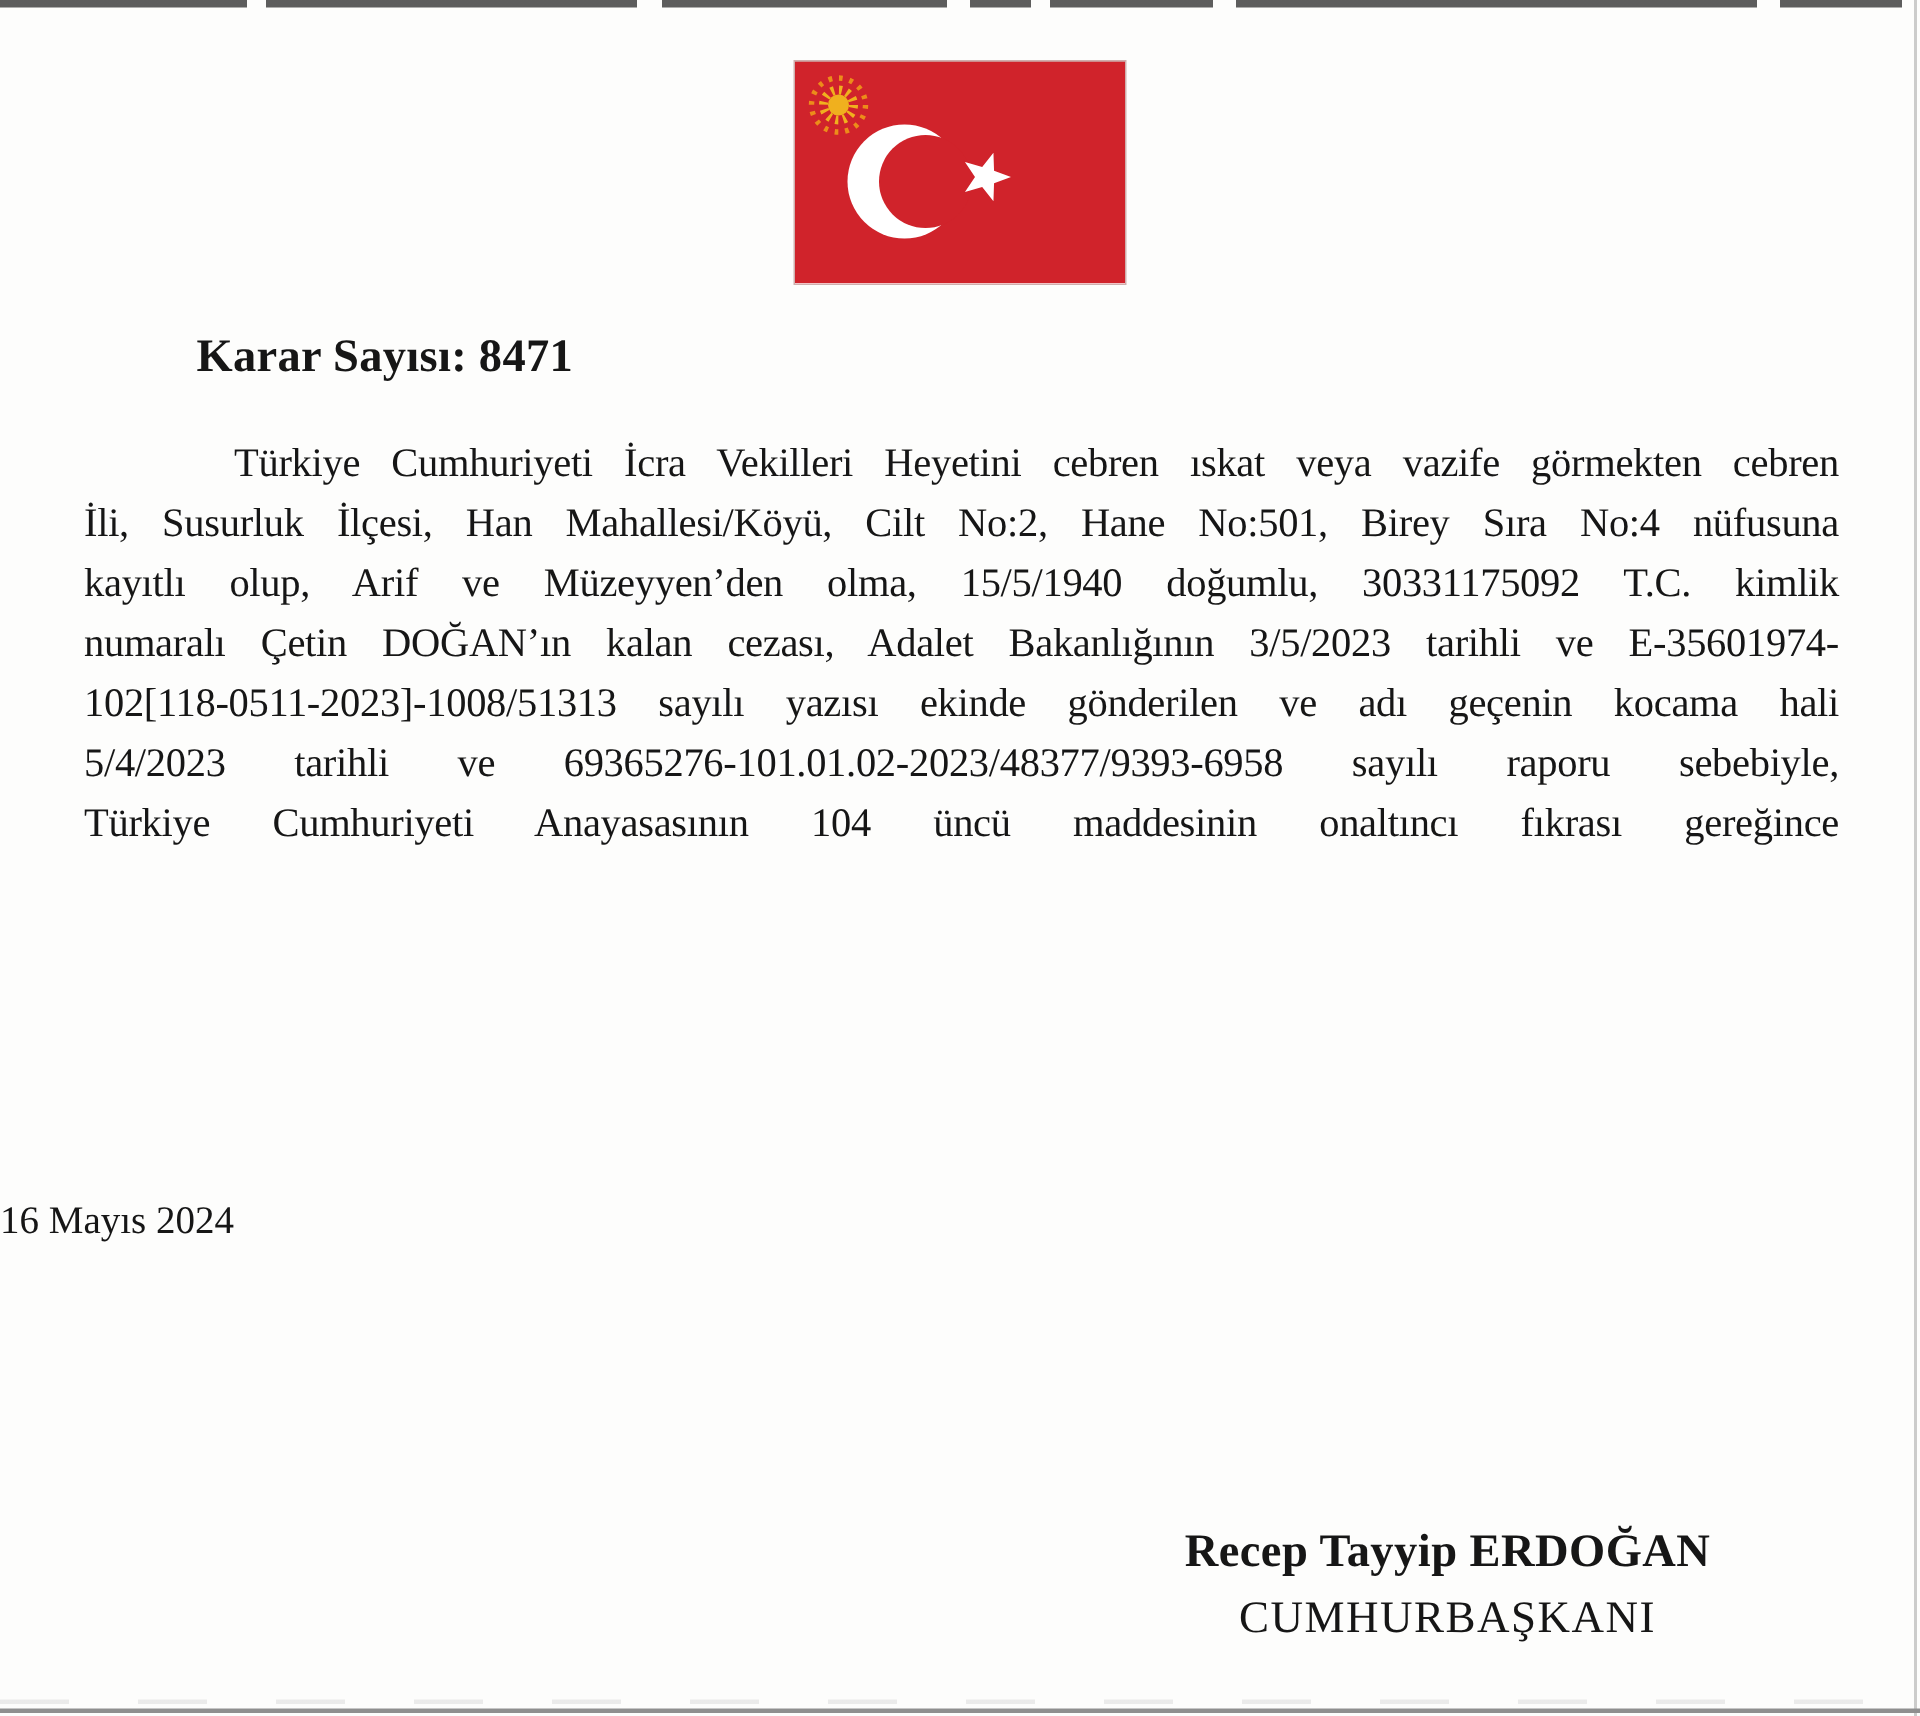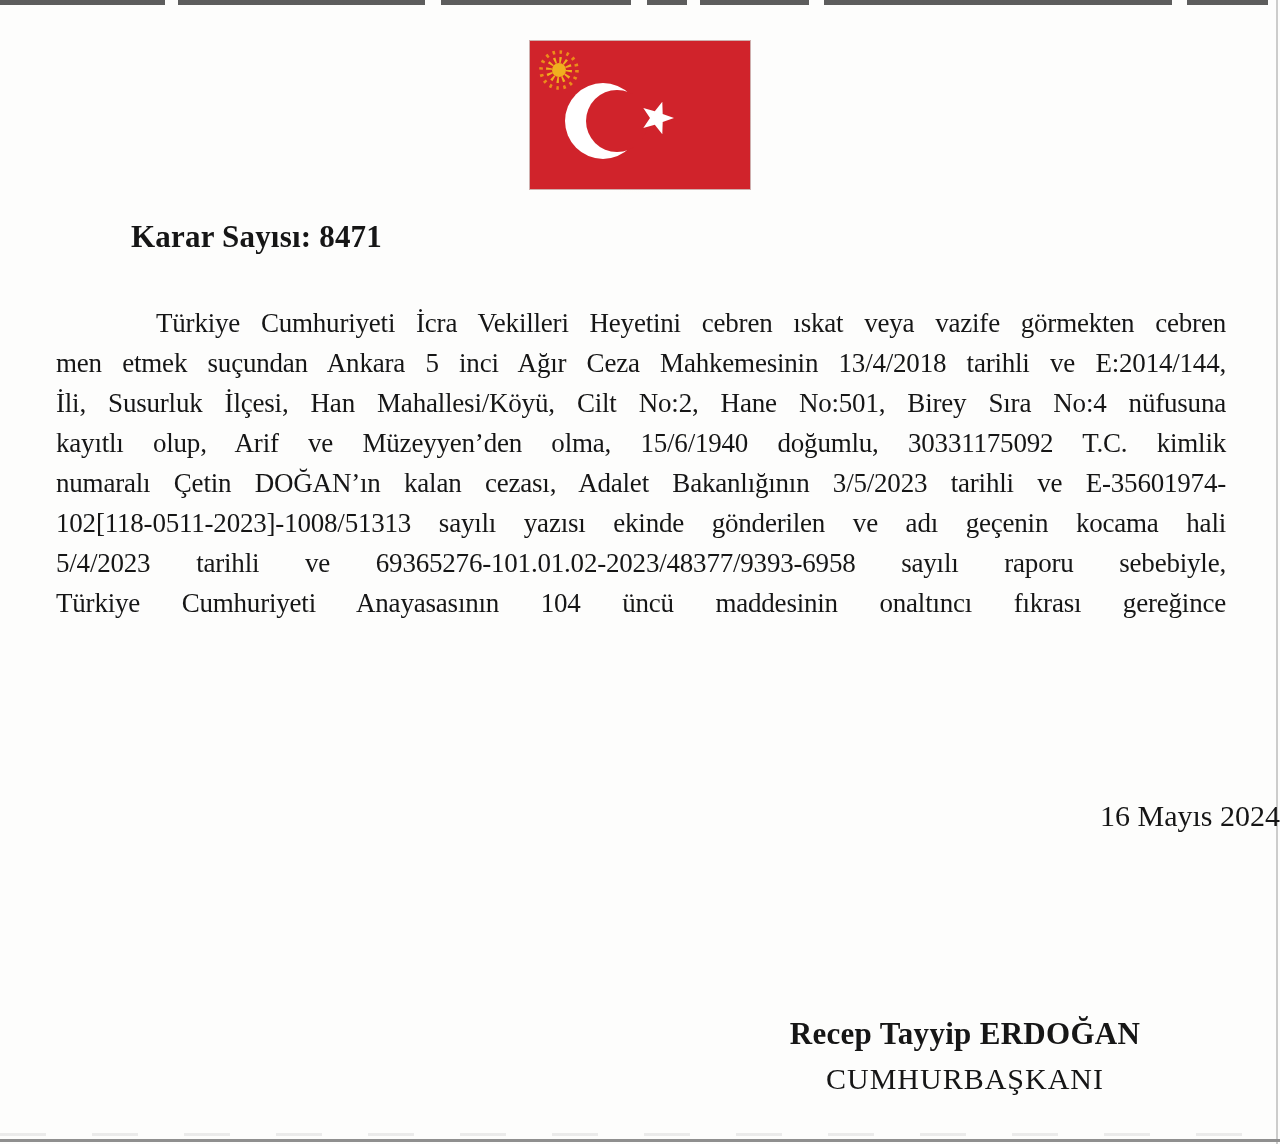--- a/index.html
+++ b/index.html
@@ -73,40 +73,40 @@
     position: absolute;
     left: 131px; top: 219px;
     font-size: 31px;
     font-weight: bold;
     letter-spacing: 0.2px;
     white-space: nowrap;
   }
 
   .body-paragraph {
     position: absolute;
-    left: 56px; top: 303px;
+    left: 56px; top: 288px;
     width: 1170px;
   }
   .body-line {
     font-size: 27px;
     line-height: 40px;
     letter-spacing: -0.2px;
     text-align: justify;
     text-align-last: justify;
     white-space: nowrap;
   }
   .body-line.first { padding-left: 100px; }
   .body-line.last  { text-align-last: left; white-space: normal; }
 
   .decree-date {
     position: absolute;
     left: 0; top: 799px;
     width: 1280px;
-    text-align: right;
-    font-size: 30px;
+    text-align: left;
+    font-size: 26px;
   }
 
   .signature-block {
     position: absolute;
     left: 640px; top: 1012px;
     width: 650px;
     text-align: center;
   }
   .signature-name {
     font-size: 31px;
@@ -146,23 +146,22 @@
       </g>
 
       <polygon fill="#ffffff" points="144,77 132.7,81.1 132.3,93.2 124.8,83.7 113.3,87 120,77 113.3,67 124.8,70.3 132.3,60.8 132.7,72.9"></polygon>
     </svg>
   </div>
 
   <div class="decree-number">Karar Sayısı: 8471</div>
 
   <div class="body-paragraph" id="body-paragraph">
       <div class="body-line first">Türkiye Cumhuriyeti İcra Vekilleri Heyetini cebren ıskat veya vazife görmekten cebren</div>
-      <div class="body-line">men etmek suçundan Ankara 5 inci Ağır Ceza Mahkemesinin 13/4/2018 tarihli ve E:2014/144,</div>
       <div class="body-line">İli, Susurluk İlçesi, Han Mahallesi/Köyü, Cilt No:2, Hane No:501, Birey Sıra No:4 nüfusuna</div>
-      <div class="body-line">kayıtlı olup, Arif ve Müzeyyen’den olma, 15/6/1940 doğumlu, 30331175092 T.C. kimlik</div>
+      <div class="body-line">kayıtlı olup, Arif ve Müzeyyen’den olma, 15/5/1940 doğumlu, 30331175092 T.C. kimlik</div>
       <div class="body-line">numaralı Çetin DOĞAN’ın kalan cezası, Adalet Bakanlığının 3/5/2023 tarihli ve E-35601974-</div>
       <div class="body-line">102[118-0511-2023]-1008/51313 sayılı yazısı ekinde gönderilen ve adı geçenin kocama hali</div>
       <div class="body-line">5/4/2023 tarihli ve 69365276-101.01.02-2023/48377/9393-6958 sayılı raporu sebebiyle,</div>
       <div class="body-line">Türkiye Cumhuriyeti Anayasasının 104 üncü maddesinin onaltıncı fıkrası gereğince</div>
     </div>
 
   <div class="decree-date">16 Mayıs 2024</div>
 
   <div class="signature-block">
     <div class="signature-name">Recep Tayyip ERDOĞAN</div>

